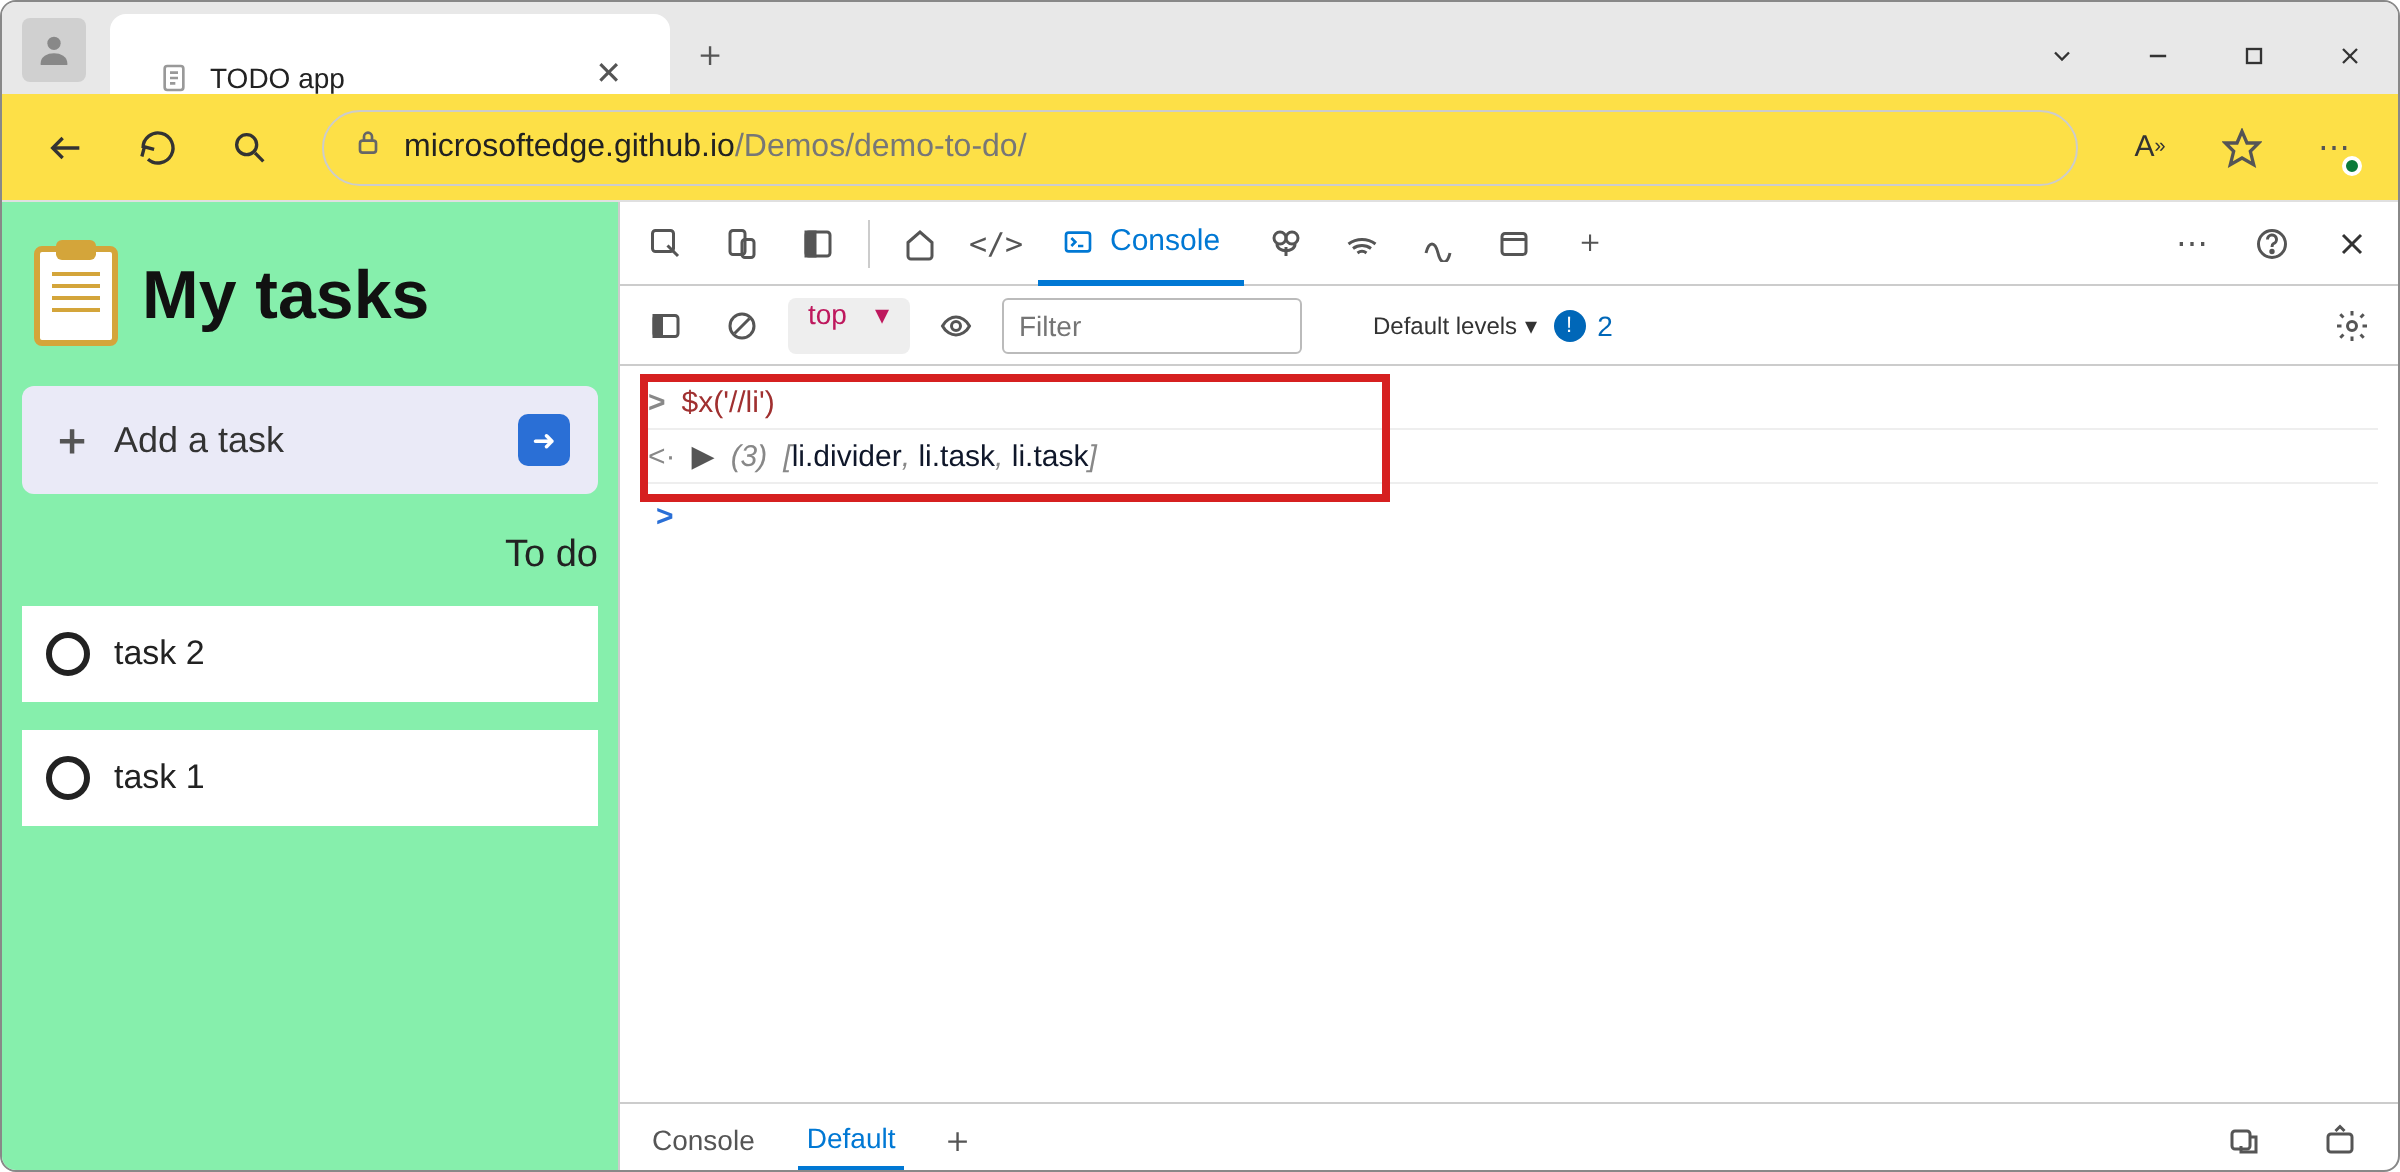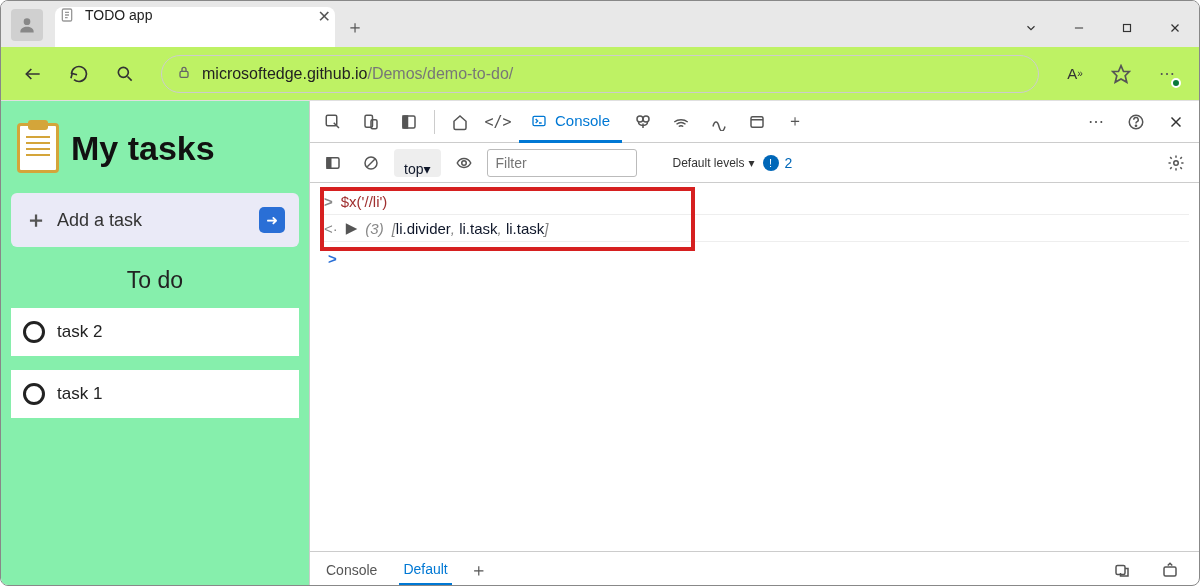--- a/index.html
+++ b/index.html
@@ -1,31 +1,31 @@
 <!DOCTYPE html>
 <html><head>
 <meta charset="utf-8">
 <style>
   * { box-sizing: border-box; margin: 0; padding: 0; font-family: "Segoe UI", Arial, sans-serif; }
   body { width: 1200px; height: 586px; background: #fff; overflow: hidden; border: 1px solid #888; border-radius: 8px; }
   
   
   .titlebar { height: 46px; background: #e8e8e8; display: flex; align-items: flex-end; }
   .profile { width: 32px; height: 32px; margin: 6px 12px 6px 10px; background: #d0d0d0; border-radius: 4px; display:flex; align-items:center; justify-content:center; color:#666; }
-  .tab { background: #fff; height: 40px; border-radius: 8px 8px 0 0; display: flex; align-items: flex-start; padding: 0 4px; min-width: 280px; gap: 10px; }
+  .tab { background: #fff; height: 40px; border-radius: 8px 8px 0 0; display: flex; align-items: flex-end; padding: 0 24px; min-width: 280px; gap: 10px; }
   .tab-icon { width:16px; height:16px; color:#555; }
   .tab-title { flex:1; font-size: 14px; color: #222; }
   .tab-close { font-size: 16px; color: #555; cursor: pointer; }
   .newtab { width:40px; height:40px; display:flex; align-items:center; justify-content:center; color:#555; font-size:18px; cursor:pointer; }
   .wincontrols { margin-left:auto; display:flex; }
   .winbtn { width:48px; height:38px; display:flex; align-items:center; justify-content:center; color:#222; font-size:14px; cursor:pointer; }
   .winbtn svg { width:14px; height:14px; }
   
   
-  .urlbar { height: 54px; display:flex; align-items:center; padding: 0 14px; gap: 10px; background:#bef264; border-bottom: 1px solid #e0e0e0; }
+  .urlbar { height: 54px; display:flex; align-items:center; padding: 0 14px; gap: 10px; background:#fde047; border-bottom: 1px solid #e0e0e0; }
   .navbtn { width:36px; height:36px; display:flex; align-items:center; justify-content:center; color:#333; cursor:pointer; border-radius:4px; }
   .navbtn svg { width:20px; height:20px; }
   .urlfield { flex:1; height:38px; border:1px solid #ccc; border-radius:20px; display:flex; align-items:center; padding:0 14px; gap:10px; margin: 0 8px; }
   .lock { color:#666; }
   .urltext { font-size:16px; color:#777; }
   .urltext .host { color:#222; }
   .rightbtn { width:36px; height:36px; display:flex; align-items:center; justify-content:center; color:#555; cursor:pointer; position:relative; }
   .dot-green { position:absolute; bottom:4px; right:4px; width:10px; height:10px; background:#0a7a3a; border-radius:50%; border:2px solid #fff; }
   
   
@@ -35,38 +35,38 @@
   .app { width: 308px; background: #86efac; padding: 10px; display:flex; flex-direction:column; gap:14px; border-radius: 0 0 0 6px; }
   .app-header { display:flex; align-items:center; gap:12px; padding: 12px 6px 6px 6px; }
   .clip-icon { width:42px; height:50px; background:#fff; border:3px solid #d4a53a; border-radius:4px; position:relative; }
   .clip-icon::before { content:""; position:absolute; top:-6px; left:8px; right:8px; height:10px; background:#d4a53a; border-radius:3px; }
   .clip-icon::after { content:""; position:absolute; top:10px; left:6px; right:6px; height:22px; background: repeating-linear-gradient(#d4a53a, #d4a53a 2px, transparent 2px, transparent 6px); }
   .app-title { font-size: 34px; font-weight: 800; color:#111; }
   .addtask { background:#eaeaf7; border-radius:6px; height:54px; display:flex; align-items:center; padding:0 14px; gap:10px; cursor:pointer; }
   .plus { color:#555; font-size:22px; font-weight:600; }
   .addtask-text { flex:1; font-size:18px; color:#333; }
   .addtask-go { width:26px; height:26px; background:#2a6fd6; border-radius:5px; display:flex; align-items:center; justify-content:center; color:#fff; font-size:14px; }
-  .section-label { text-align:center; font-size:23px; color:#222; margin-top:6px; }
+  .section-label { text-align:right; font-size:19px; color:#222; margin-top:6px; }
   .task { background:#fff; border-radius:0; height:48px; display:flex; align-items:center; padding:0 12px; gap:12px; cursor:pointer; }
   .circle { width:22px; height:22px; border:3px solid #222; border-radius:50%; }
   .task-text { font-size:17px; color:#222; }
   
   
   .devtools { flex:1; display:flex; flex-direction:column; border-left:1px solid #ccc; }
   .dt-tabs { height:42px; display:flex; align-items:center; border-bottom:1px solid #ccc; padding:0 6px; gap:4px; }
   .dt-ic { width:34px; height:34px; display:flex; align-items:center; justify-content:center; color:#555; cursor:pointer; border-radius:4px; }
   .dt-ic svg { width:18px; height:18px; }
   .dt-sep { width:1px; height:24px; background:#ccc; margin:0 4px; }
   .dt-tab { height:42px; display:flex; align-items:center; gap:8px; padding:0 12px; font-size:15px; color:#333; cursor:pointer; }
   .dt-tab.active { border-bottom:3px solid #0078d4; color:#0078d4; margin-bottom:-1px; }
   .dt-right { margin-left:auto; display:flex; align-items:center; gap:6px; }
   
   .dt-toolbar { height:40px; display:flex; align-items:center; border-bottom:1px solid #ccc; padding:0 8px; gap:8px; }
   .tb-ic { width:30px; height:30px; display:flex; align-items:center; justify-content:center; color:#555; cursor:pointer; }
-  .ctx { background:#eee; border-radius:4px; height:28px; padding:0 10px; display:flex; align-items:flex-end; gap:0; font-size:14px; cursor:pointer; color:#0f172a; }
+  .ctx { background:#eee; border-radius:4px; height:28px; padding:0 10px; display:flex; align-items:flex-start; gap:14px; font-size:14px; cursor:pointer; color:#be185d; }
   .filter { height:28px; border:1px solid #bbb; border-radius:3px; padding:0 8px; font-size:14px; width:150px; }
   .levels { font-size:12px; color:#333; display:flex; align-items:center; gap:4px; cursor:pointer; }
   .issue-badge { display:flex; align-items:center; gap:6px; color:#0067b8; font-size:14px; cursor:pointer; }
   .issue-dot { width:16px; height:16px; background:#0067b8; border-radius:50%; color:#fff; display:flex; align-items:center; justify-content:center; font-size:11px; }
   .gear { margin-left:auto; }
   
   .console-body { flex:1; padding: 6px 10px; position:relative; font-family: Consolas, monospace; font-size:15px; }
   .highlight-box { position:absolute; left:10px; top:4px; width:375px; height:64px; border:4px solid #d62020; pointer-events:none; }
   .cline { display:flex; align-items:center; gap:8px; padding:4px 4px; border-bottom:1px solid #eee; }
   .cline.noborder { border-bottom:none; }

